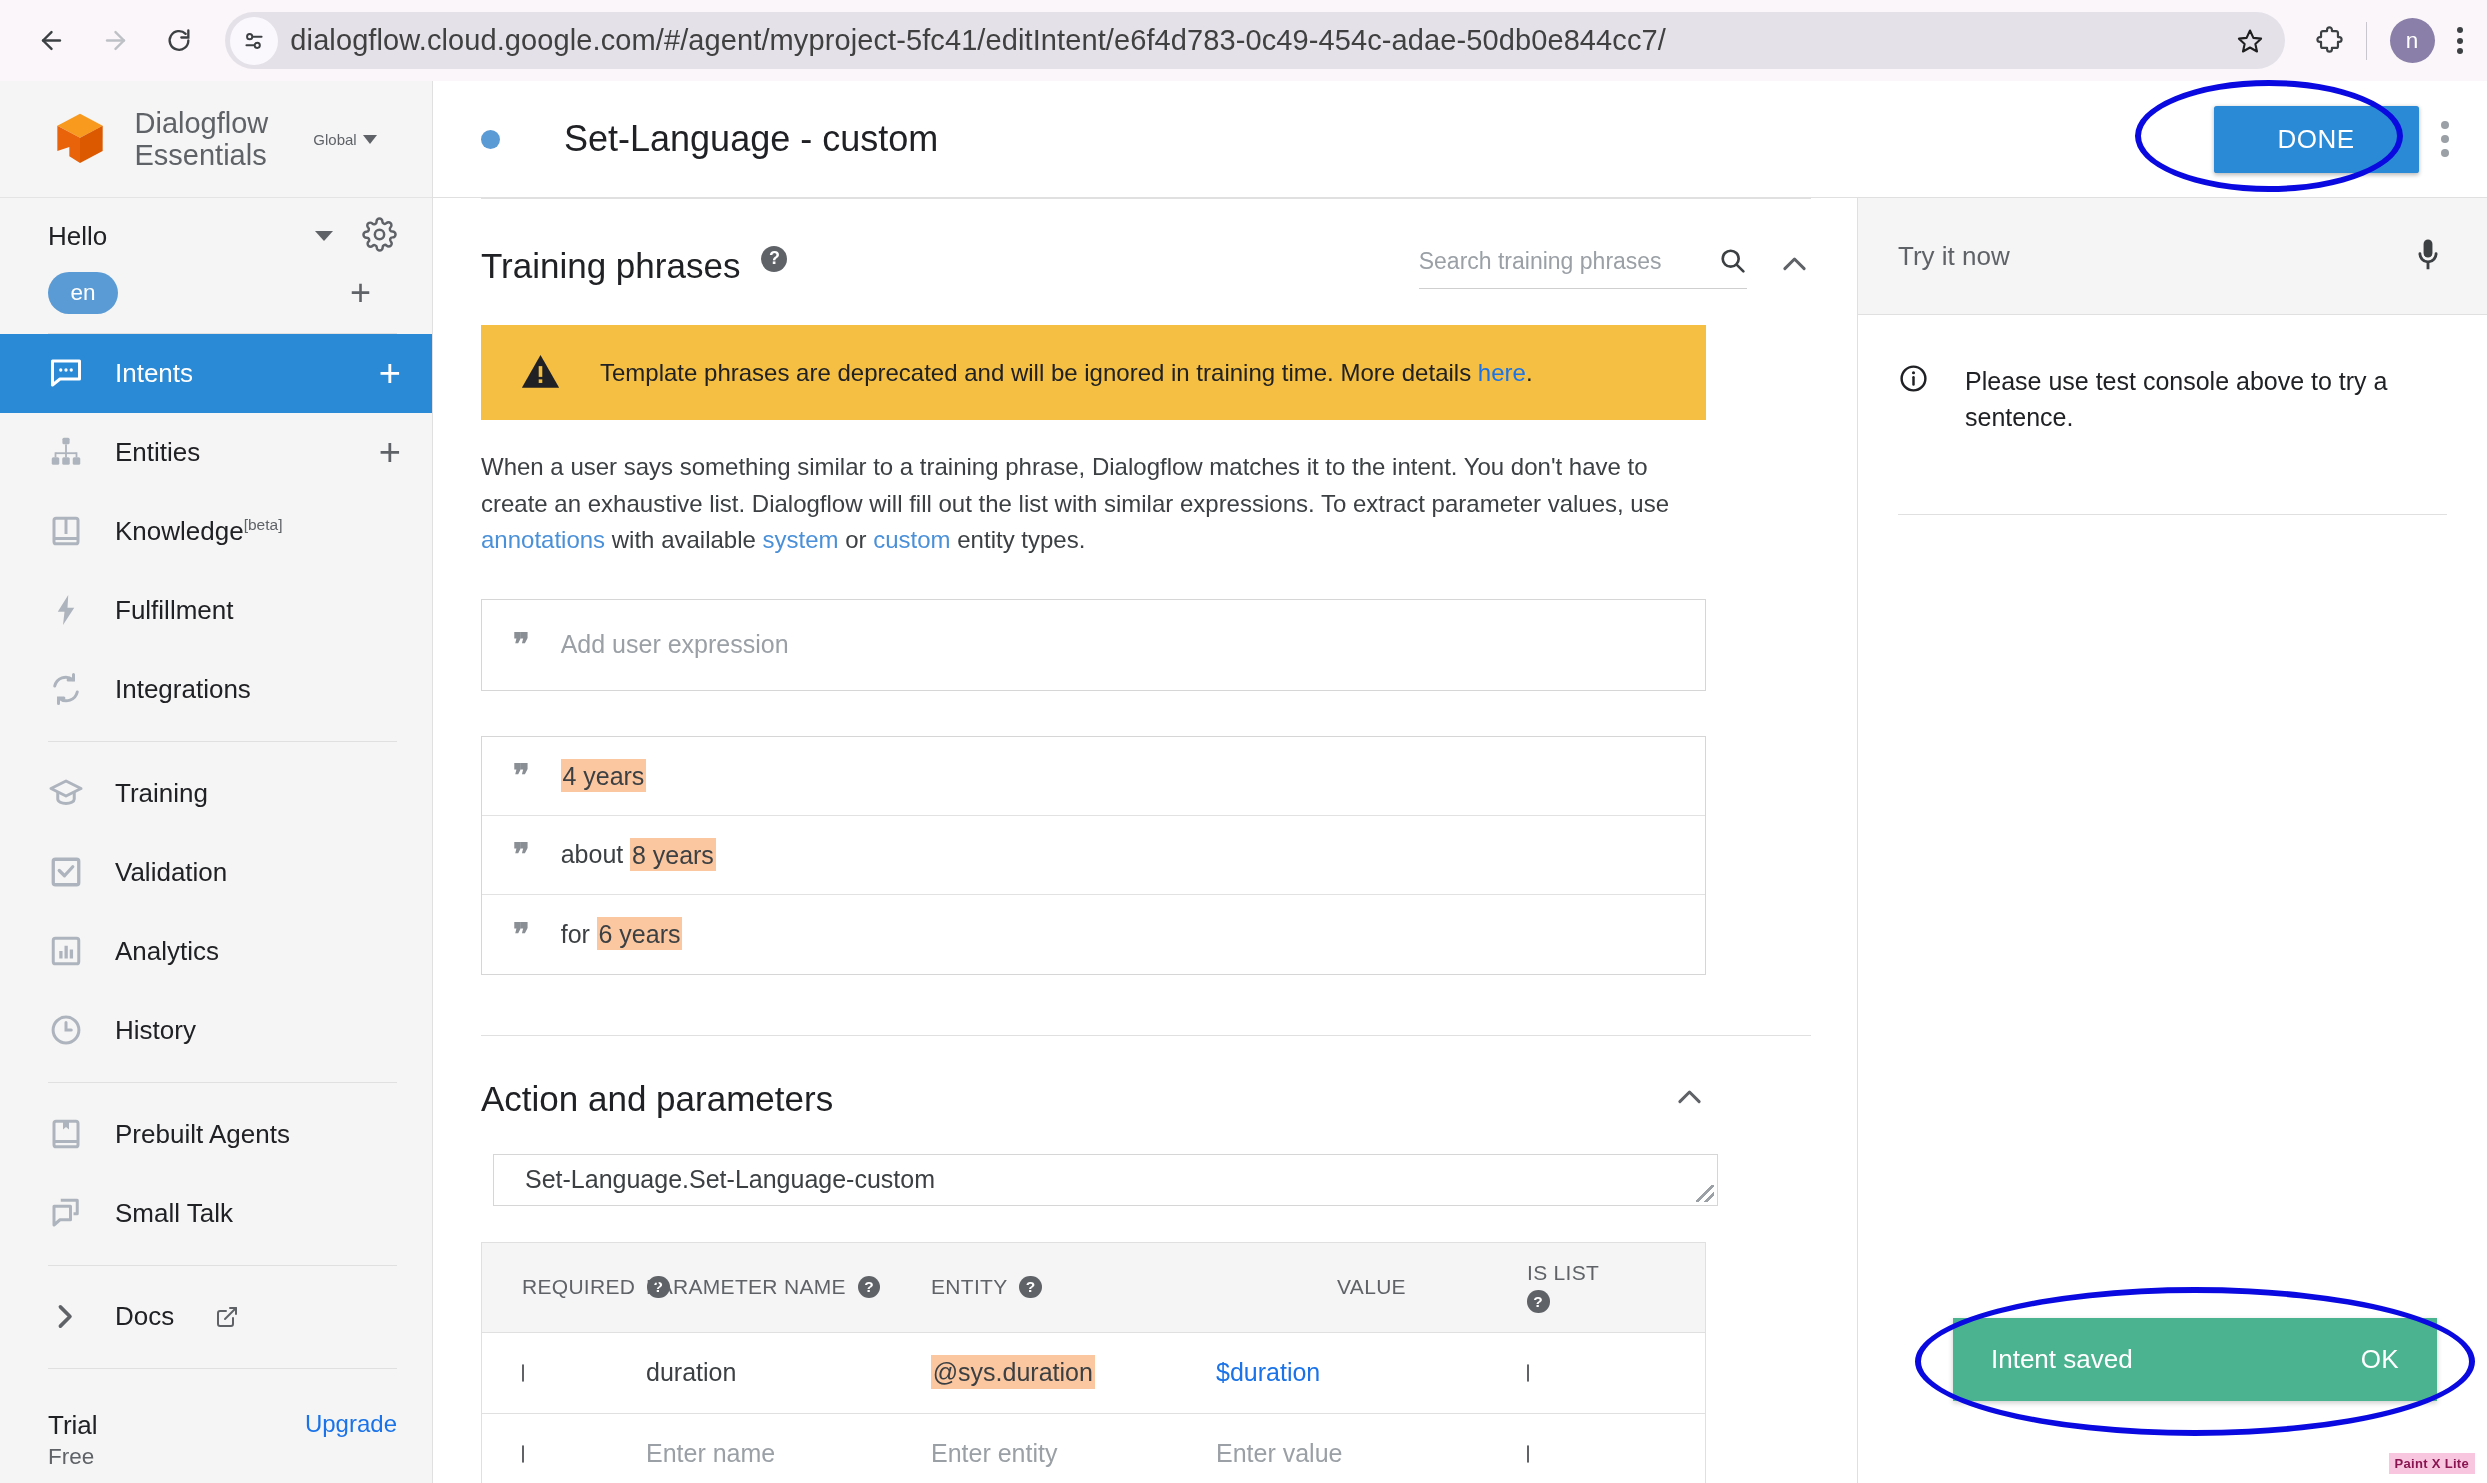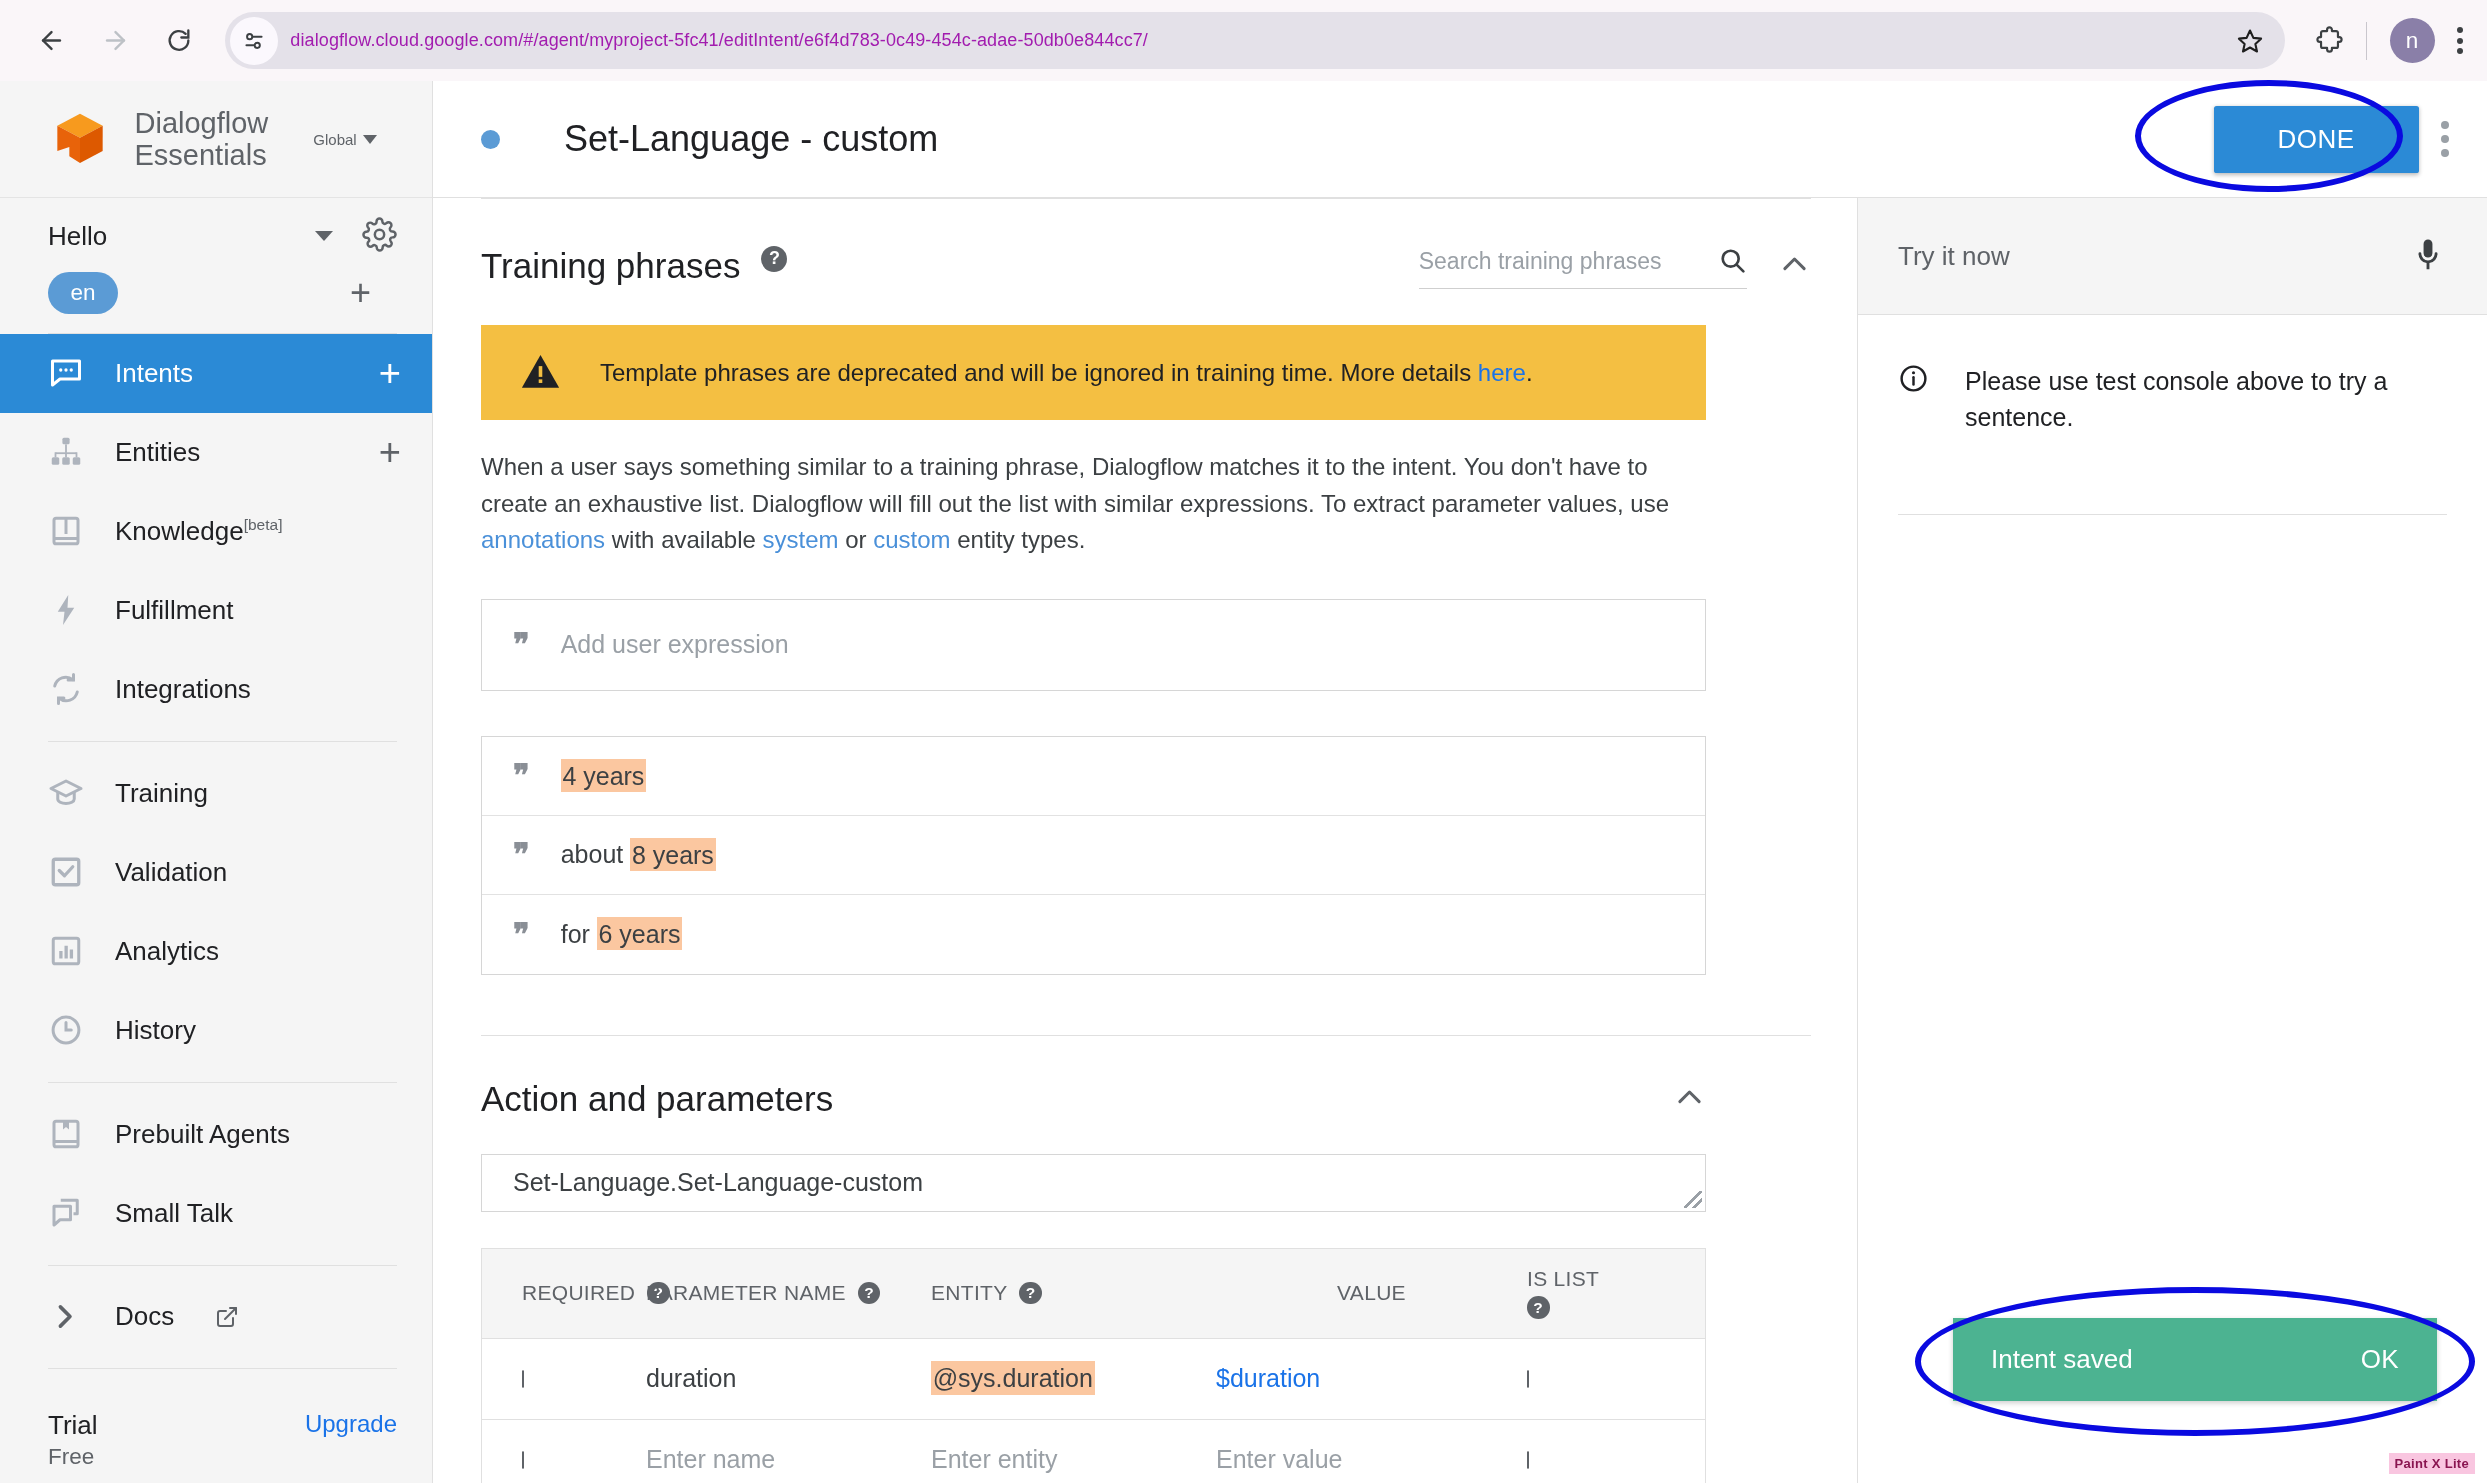--- a/index.html
+++ b/index.html
@@ -25,21 +25,21 @@
     flex: 1; height: 57px; background: #e4e1e9; border-radius: 28.5px;
     display: flex; align-items: center; padding: 0 8.6px 0 5.2px; margin-left: 10.4px;
     position: relative;
   }
   .omni-icon {
     width: 48px; height: 48px; border-radius: 50%; background: #fbf8fd;
     display: flex; align-items: center; justify-content: center; flex: none;
     margin-right: 12px;
   }
   .omni-url {
-    font-size: 18px; color: #a21caf; white-space: nowrap; overflow: hidden;
+    font-size: 29px; color: #404040; white-space: nowrap; overflow: hidden;
     letter-spacing: 0.1px;
   }
   .omni-star { margin-left: auto; padding-right: 12px; color: #1f1f1f; display:flex; }
   .chrome-right { display: flex; align-items: center; gap: 22.5px; padding-left: 21px; }
   .divider-v { width: 0.9px; height: 38px; background: #c9c6cd; }
   .avatar-n {
     width: 45px; height: 45px; border-radius: 50%; background: #8a7fa8;
     color: #fff; font-size: 22.5px; display: flex; align-items: center;
     justify-content: center;
   }
@@ -176,23 +176,23 @@
     border-bottom: 0.9px solid #e2e2e2;
   }
   .phrase-row:last-child { border-bottom: none; }
   .phrase-txt { font-size: 25px; color: #3c4043; }
   .hl { background: #fbc7a0; padding: 2.6px 1.7px; }
 
   .section-rule { height:0.9px; background:#e0e0e0; width: 1330px; margin-top: 60px; }
 
   .sec2-head { display:flex; align-items:center; width:1225px; padding-top: 43px; }
   .action-input {
-    margin-top: 35px; width: 1225px; height: 58px; border: 0.9px solid #d6d6d6;
+    margin-top: 35px; width: 1225px; height: 52px; border: 0.9px solid #d6d6d6;
     display: flex; align-items: center; padding-left: 31px; position: relative;
-    font-size: 25px; color: #3c4043;
+    font-size: 25px; color: #3c4043; margin-left: 12px;
   }
   .resize-grip {
     position: absolute; right: 3.5px; bottom: 2.6px; width: 17.3px; height: 17.3px;
     background:
       linear-gradient(135deg, transparent 45%, #9aa0a6 45%, #9aa0a6 55%, transparent 55%),
       linear-gradient(135deg, transparent 70%, #9aa0a6 70%, #9aa0a6 80%, transparent 80%);
   }
 
   .ptable { margin-top: 36px; width: 1225px; border: 0.9px solid #e0e0e0; border-bottom:none;}
   .ptr { display: flex; align-items: center; }

